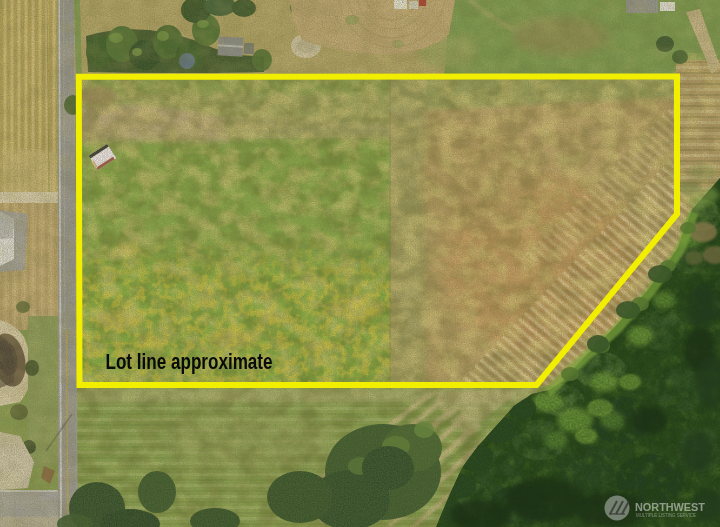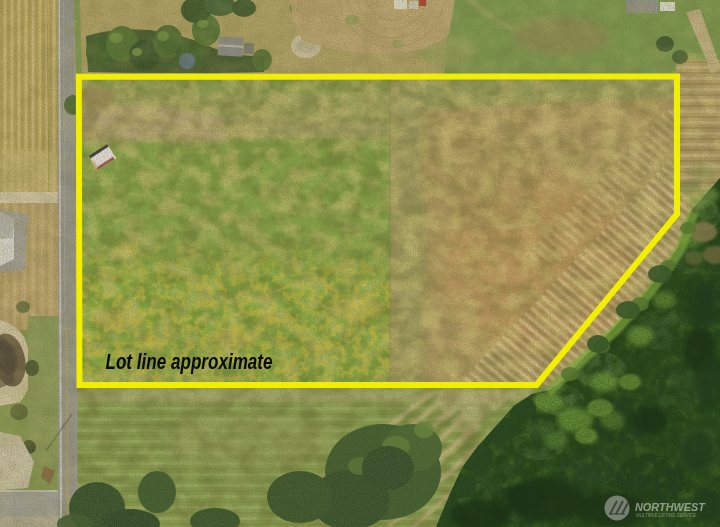--- a/index.html
+++ b/index.html
@@ -1,16 +1,16 @@
 <!DOCTYPE html>
 <html><head>
 <meta charset="utf-8">
 <style>
   html,body{margin:0;padding:0;background:#fff;}
-  .stage{position:relative;width:720px;height:527px;overflow:hidden;font-family:"Liberation Sans",sans-serif;font-style:italic;}
+  .stage{position:relative;width:720px;height:527px;overflow:hidden;font-family:"Liberation Sans",sans-serif;}
   svg{display:block;}
 </style>
 </head>
 <body>
 <div class="stage">
 <svg width="720" height="527" viewBox="0 0 720 527">
 <defs>
   <pattern id="vrows" width="7" height="10" patternUnits="userSpaceOnUse">
     <rect width="7" height="10" fill="none"></rect>
     <rect x="0" width="3" height="10" fill="rgba(105,92,35,0.17)"></rect>

